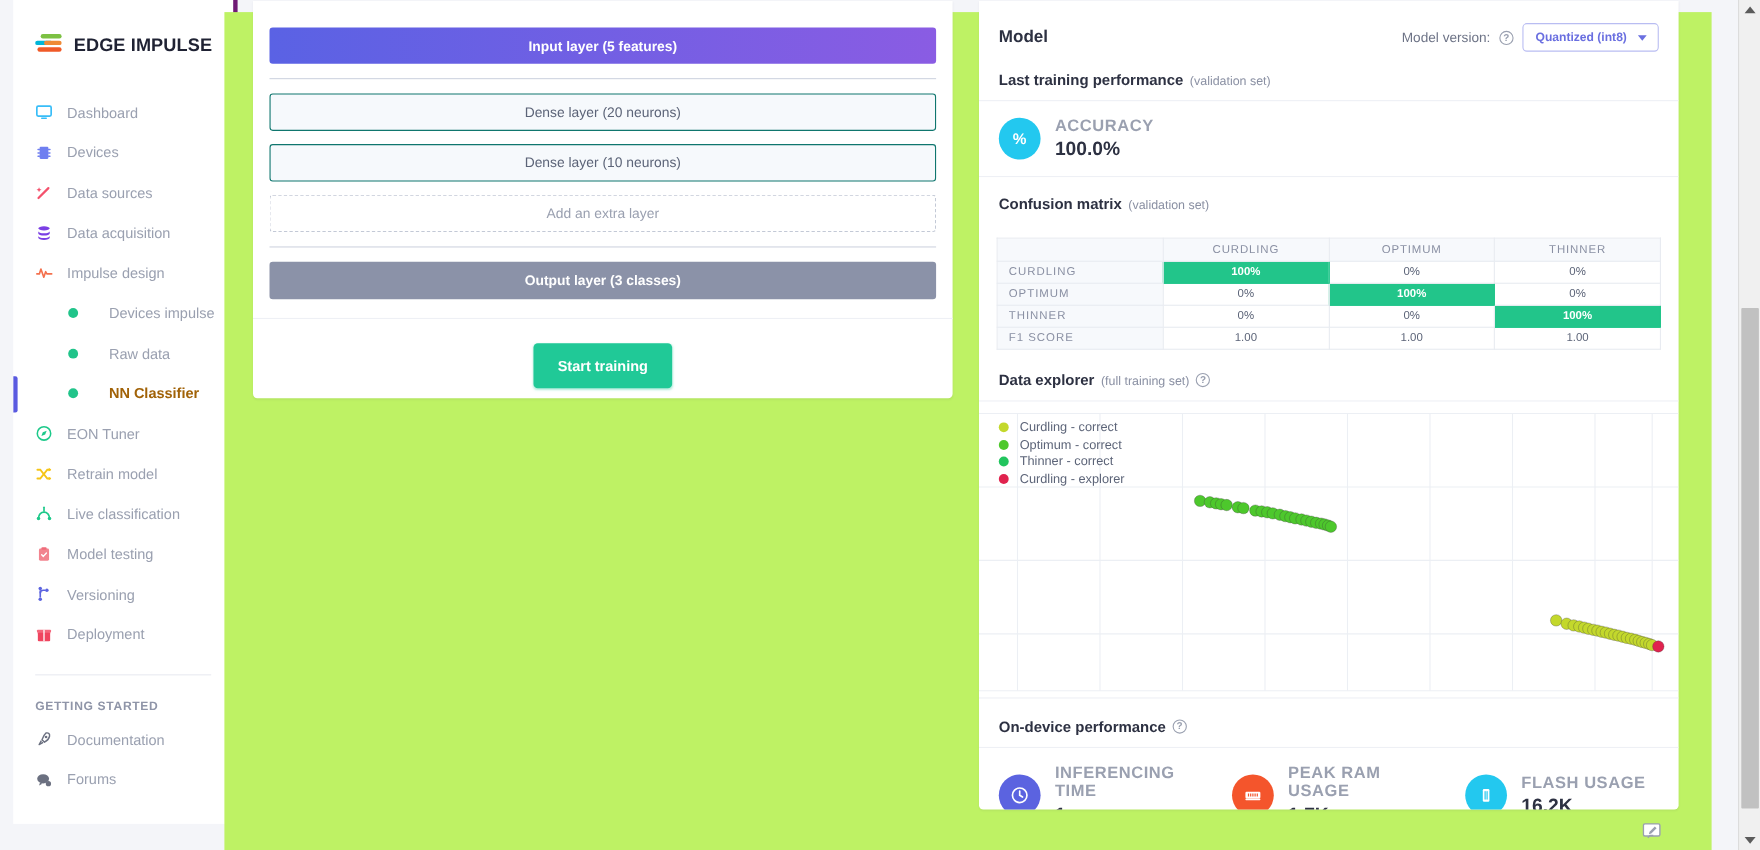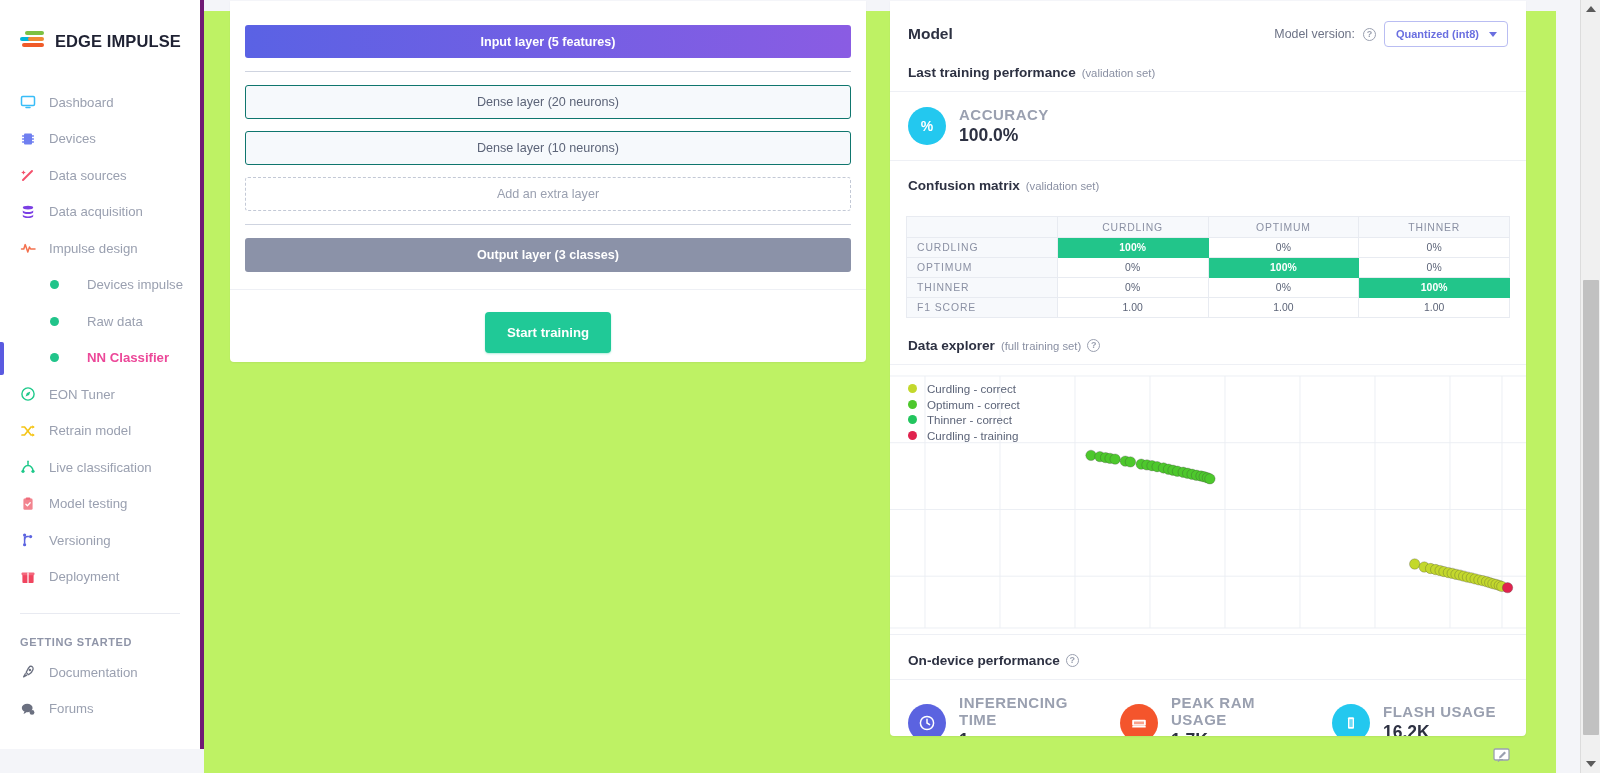--- a/index.html
+++ b/index.html
@@ -8,21 +8,21 @@
     width: 1600px; height: 773px;
     overflow: hidden;
     font-family: "Liberation Sans", sans-serif;
     background: #f4f5f9;
     color: #33364a;
   }
   .app { position: relative; width: 1600px; height: 773px; }
 
   
   .sidebar {
-    position: absolute; left: 0; top: 0;
+    position: absolute; left: 12px; top: 0;
     width: 204px; height: 749px;
     background: #ffffff;
     border-right: 4px solid #701a75;
     overflow: hidden;
   }
   .logo-wrap {
     display: flex; align-items: center; gap: 9px;
     padding: 22px 0 0 20px;
     height: 60px;
   }
@@ -47,21 +47,21 @@
   }
   .nav-item .ico { width: 22px; flex: 0 0 22px; display:flex; align-items:center; }
   .nav-item .lbl { margin-left: 7px; }
   .nav-sub {
     display: flex; align-items: center;
     height: 36.5px; padding-left: 50px;
     font-size: 13.2px; color: #9aa0b0; cursor: pointer;
   }
   .nav-sub .dot { width: 9px; height: 9px; border-radius: 50%; background:#21c48a; flex:0 0 9px; }
   .nav-sub .lbl { margin-left: 28px; }
-  .nav-sub.current { color: #ec4899; font-weight: 600; }
+  .nav-sub.current { color: #a16207; font-weight: 600; }
 
   .nav-divider { height: 1px; background: #e8eaf1; margin: 18px 20px 0 20px; }
   .nav-section {
     font-size: 11px; font-weight: 700; letter-spacing: .6px;
     color: #8f95a8; padding: 22px 0 6px 20px; text-transform: uppercase;
   }
 
   
   .content { position: absolute; left: 204px; top: 0; width: 1352px; height: 773px; background:#bef264;margin-top:11px; }
 
@@ -570,21 +570,21 @@
           <div class="legend-row">
             <span class="legend-dot" style="background:#4dc82c;"></span>
             <span class="legend-lbl">Optimum - correct</span>
           </div>
           <div class="legend-row">
             <span class="legend-dot" style="background:#22c55e;"></span>
             <span class="legend-lbl">Thinner - correct</span>
           </div>
           <div class="legend-row">
             <span class="legend-dot" style="background:#e0234e;"></span>
-            <span class="legend-lbl">Curdling - training</span>
+            <span class="legend-lbl">Curdling - explorer</span>
           </div>
         </div>
       </div>
 
       <div class="sect-head odp" style="padding-top:18px;">
         <span>On-device performance</span>
         <span class="help-ico">?</span>
       </div>
 
       <div class="metric-row" style="border-bottom:none;">

